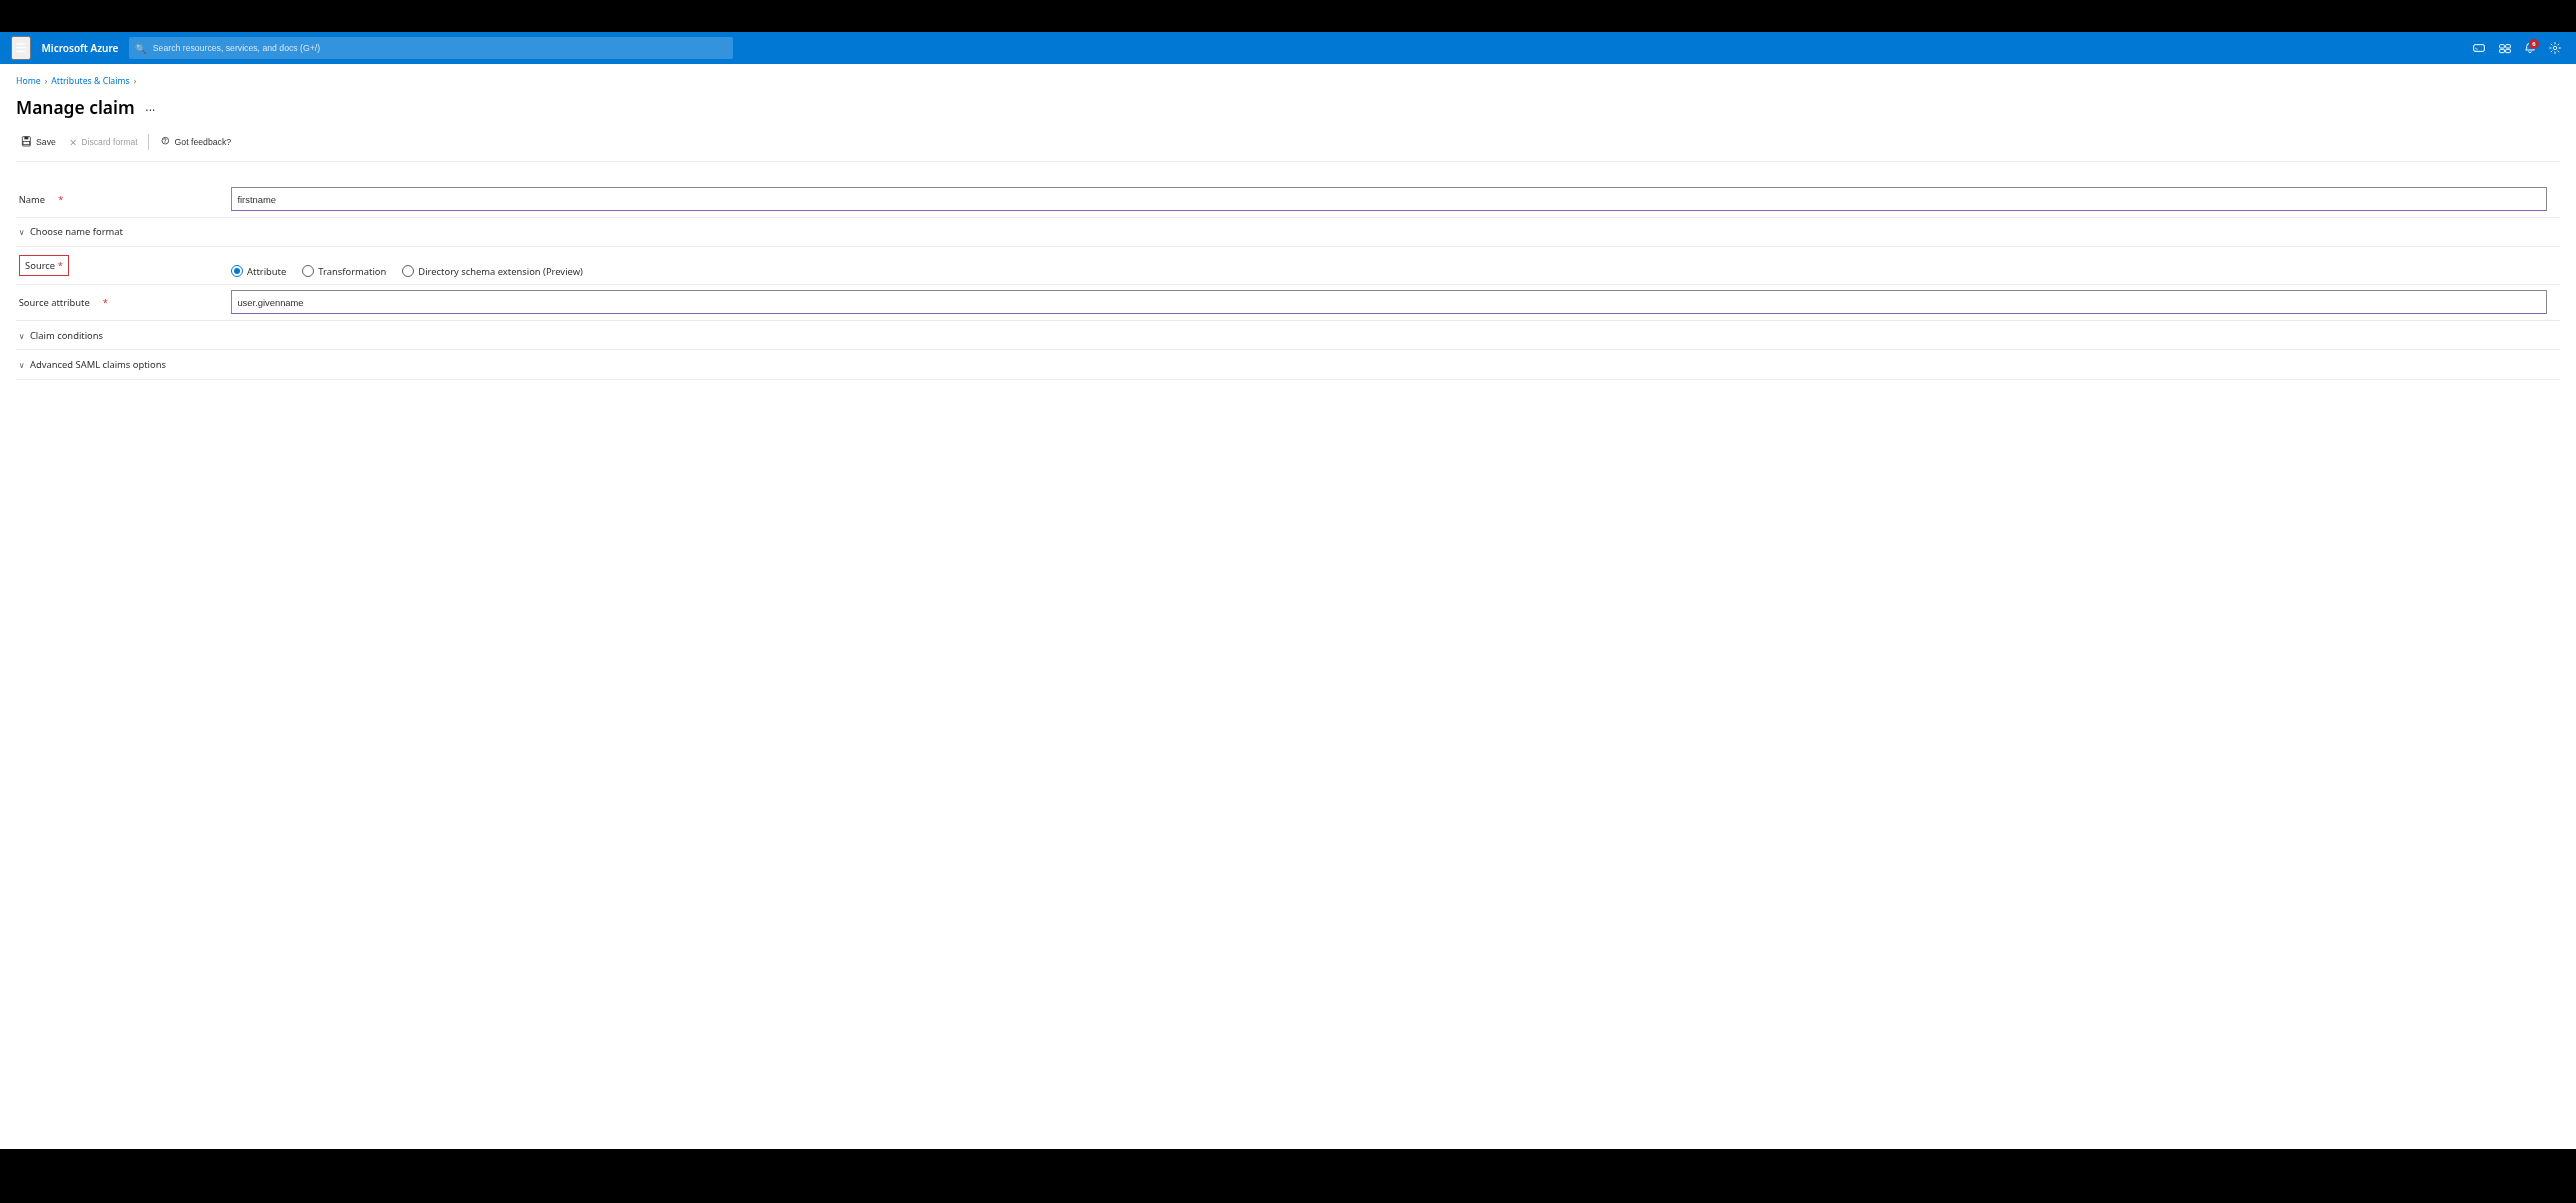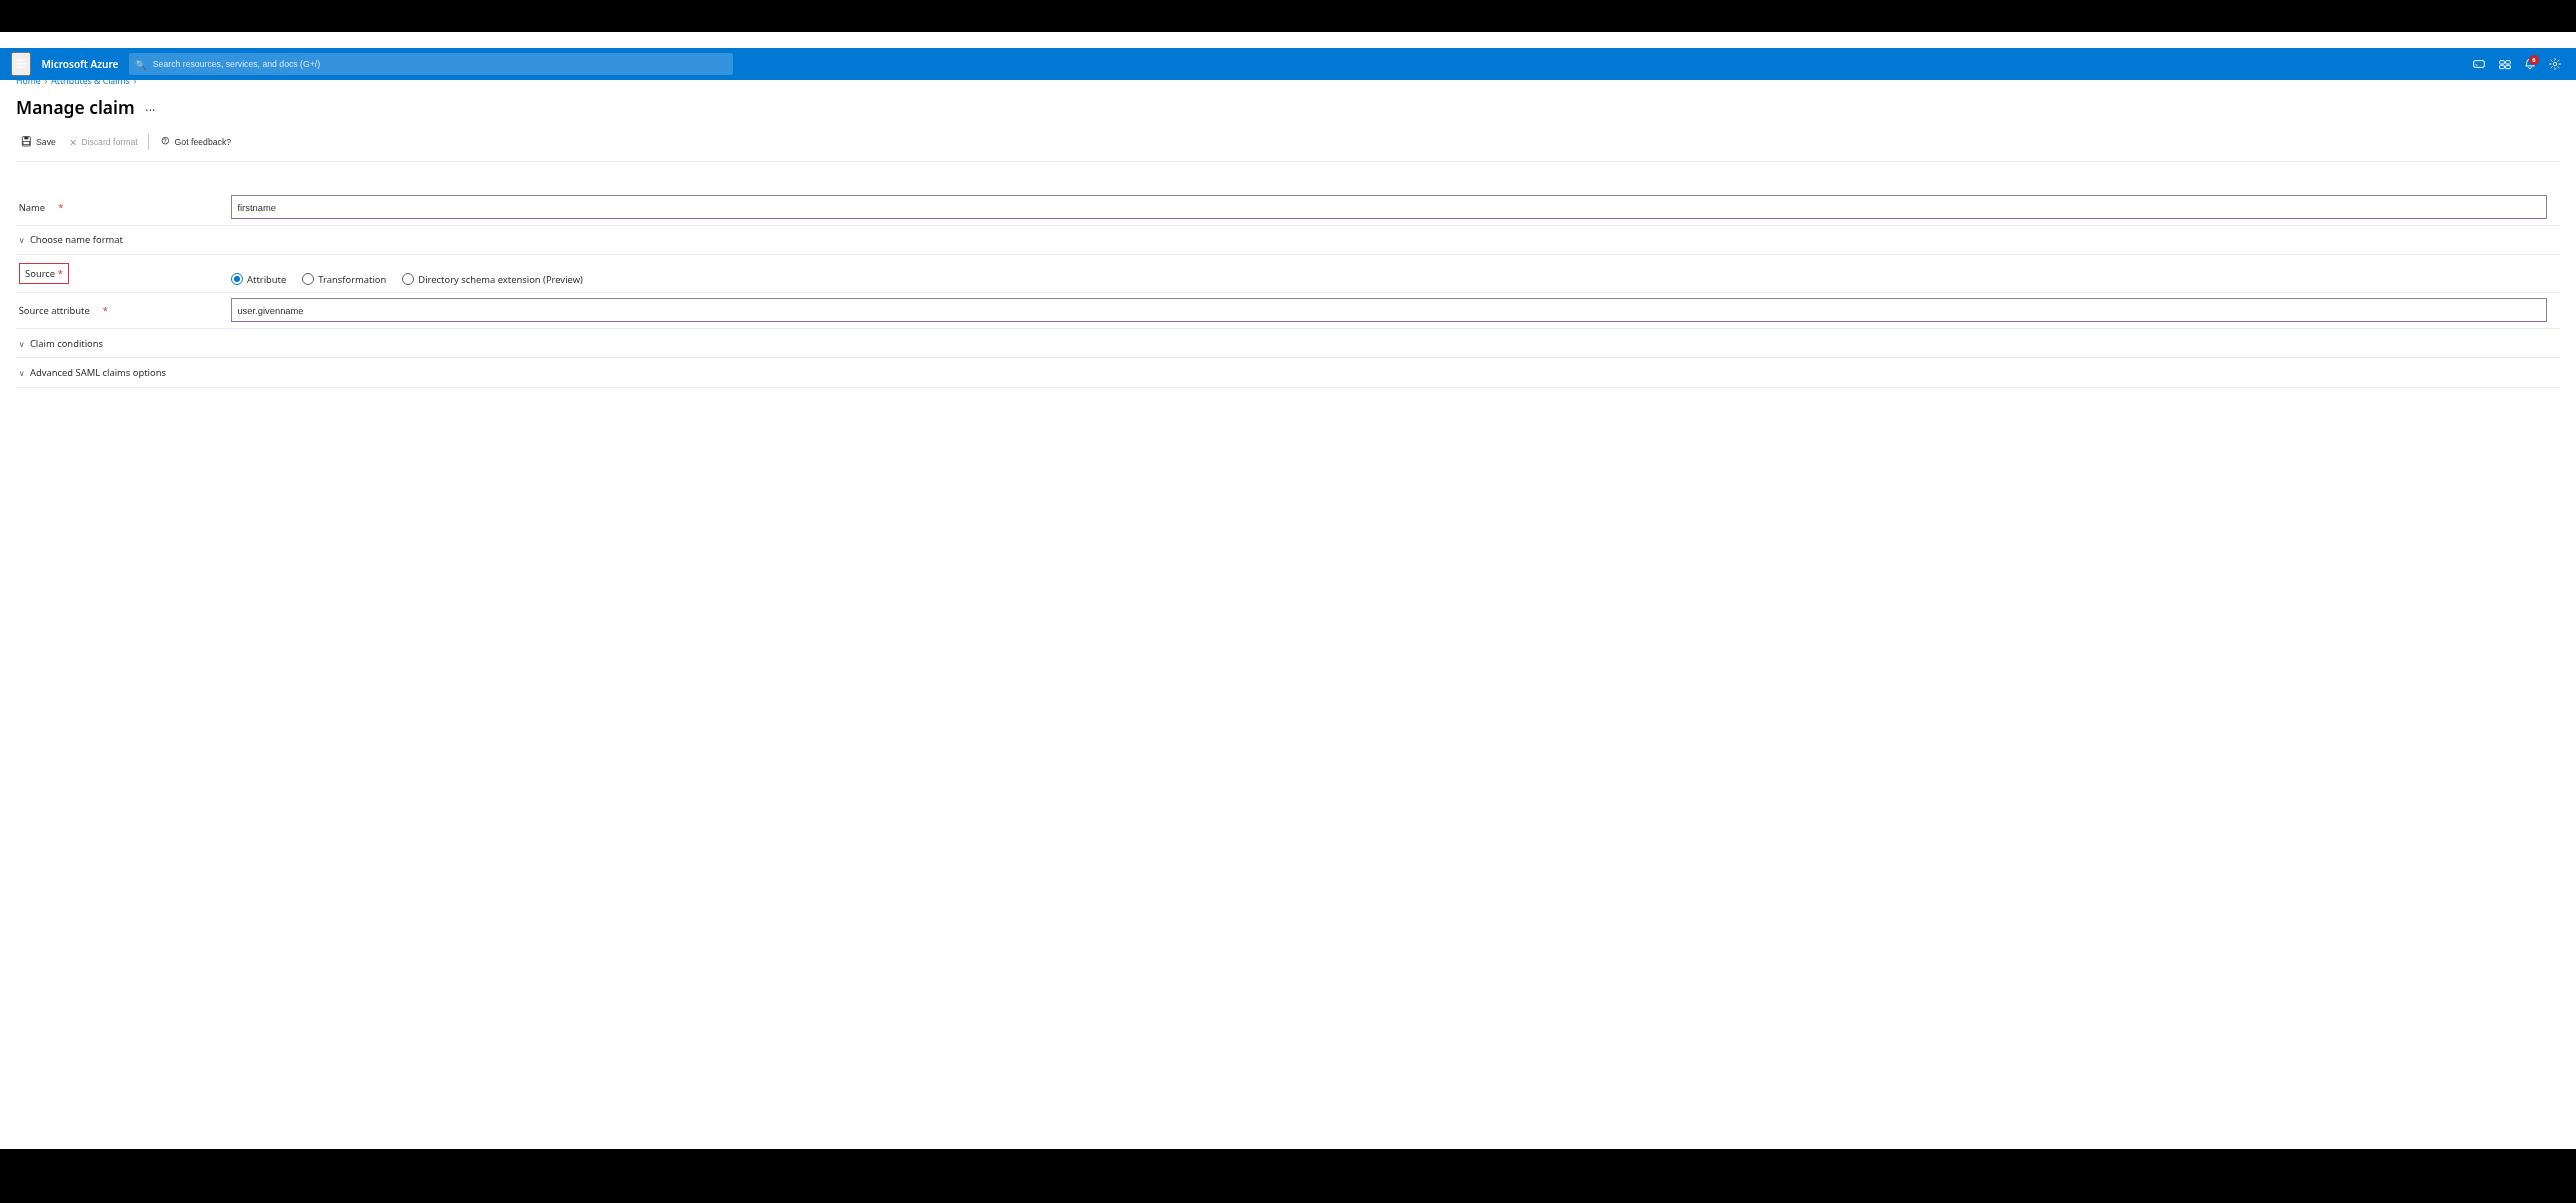--- a/index.html
+++ b/index.html
@@ -130,21 +130,21 @@
       font-size: 12px;
       color: #323130;
       padding: 1.3px 4px;
     }
 
     
     .toolbar {
       display: flex;
       align-items: center;
       gap: 2.7px;
-      margin-bottom: 28px;
+      margin-bottom: 20px;
       padding-bottom: 8px;
       border-bottom: 0.7px solid #edebe9;
     }
     .toolbar-btn {
       display: flex;
       align-items: center;
       gap: 4px;
       background: none;
       border: none;
       cursor: pointer;
@@ -300,21 +300,21 @@
     .page-wrapper {
       background: #fff;
       padding-top: 0;
     }
   </style>
 </head>
 <body>
 
 <div class="black-bar-top"></div>
 
-<div class="topbar" style="top:48px;">
+<div class="topbar" style="top:32px;">
   <button class="topbar-hamburger">☰</button>
   <span class="topbar-logo">Microsoft Azure</span>
   <div class="topbar-search">
     <span class="topbar-search-icon">🔍</span>
     <input type="text" placeholder="Search resources, services, and docs (G+/)" style="">
   </div>
   <div class="topbar-right">
     <button class="topbar-icon-btn" title="Cloud Shell">
       <svg width="12" height="12" viewBox="0 0 18 18" fill="white" style="font-size:16px">
           <rect x="1" y="4" width="16" height="10" rx="2" fill="none" stroke="white" stroke-width="1.5"></rect>

